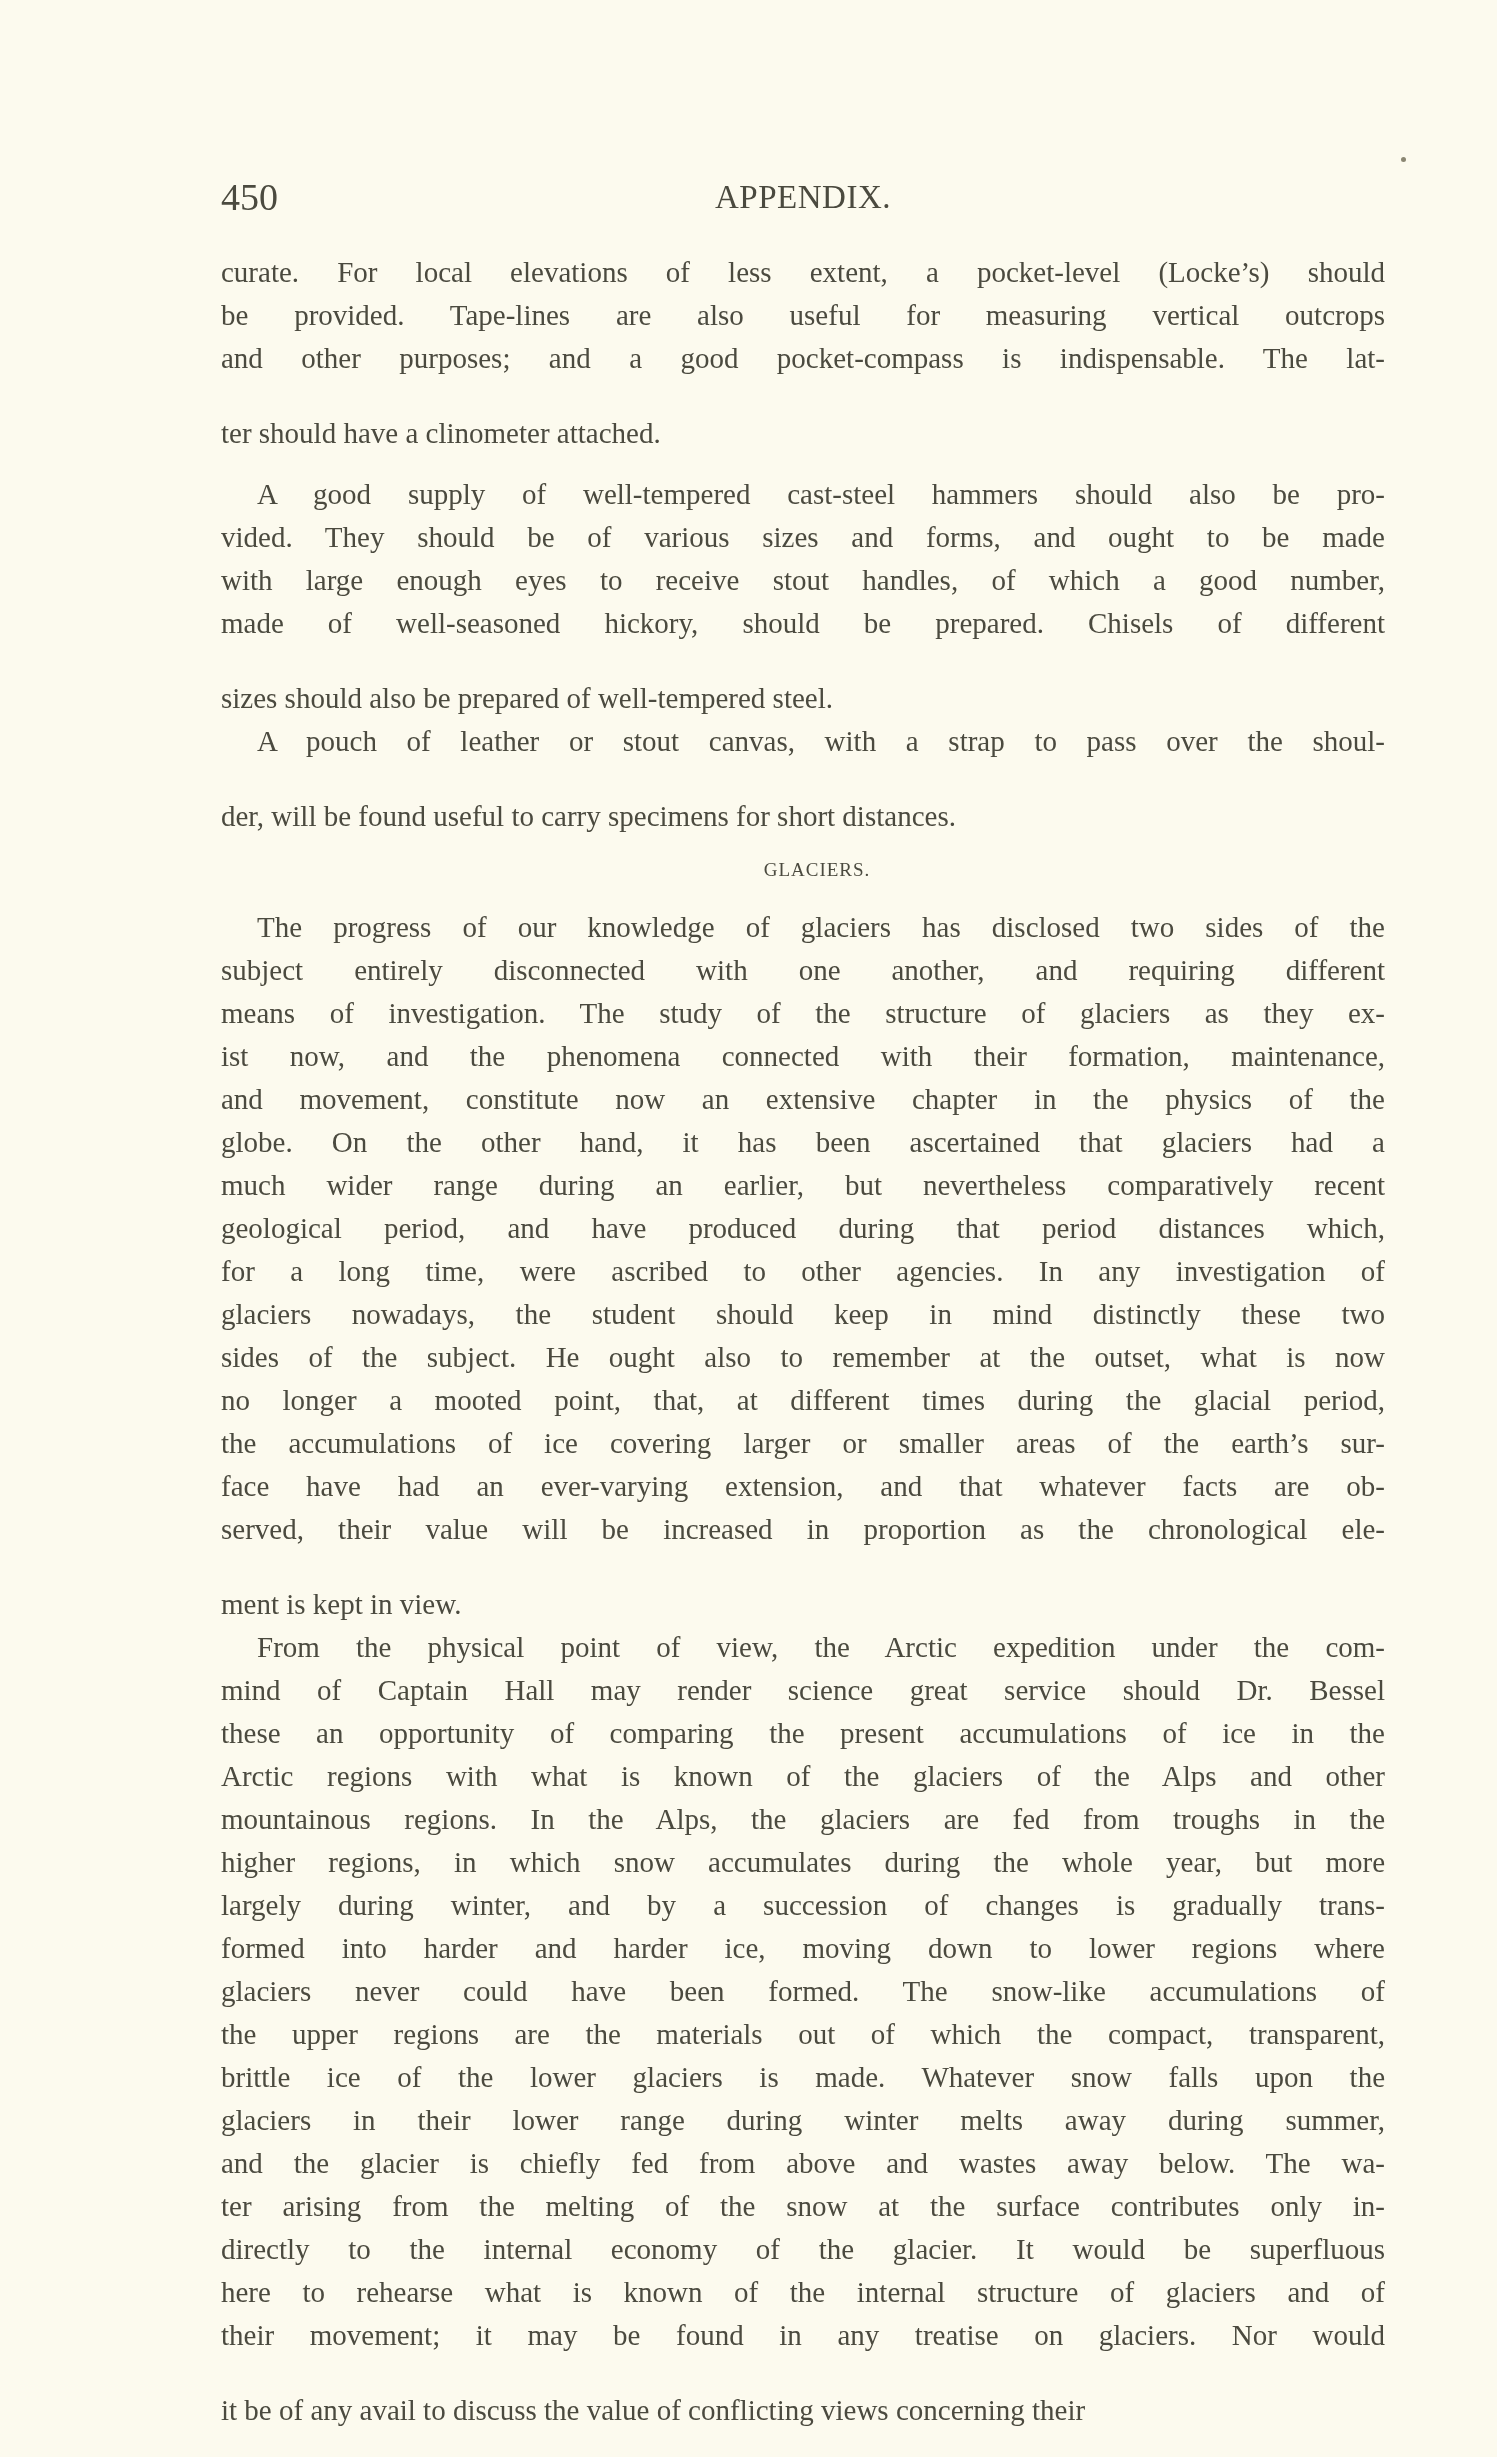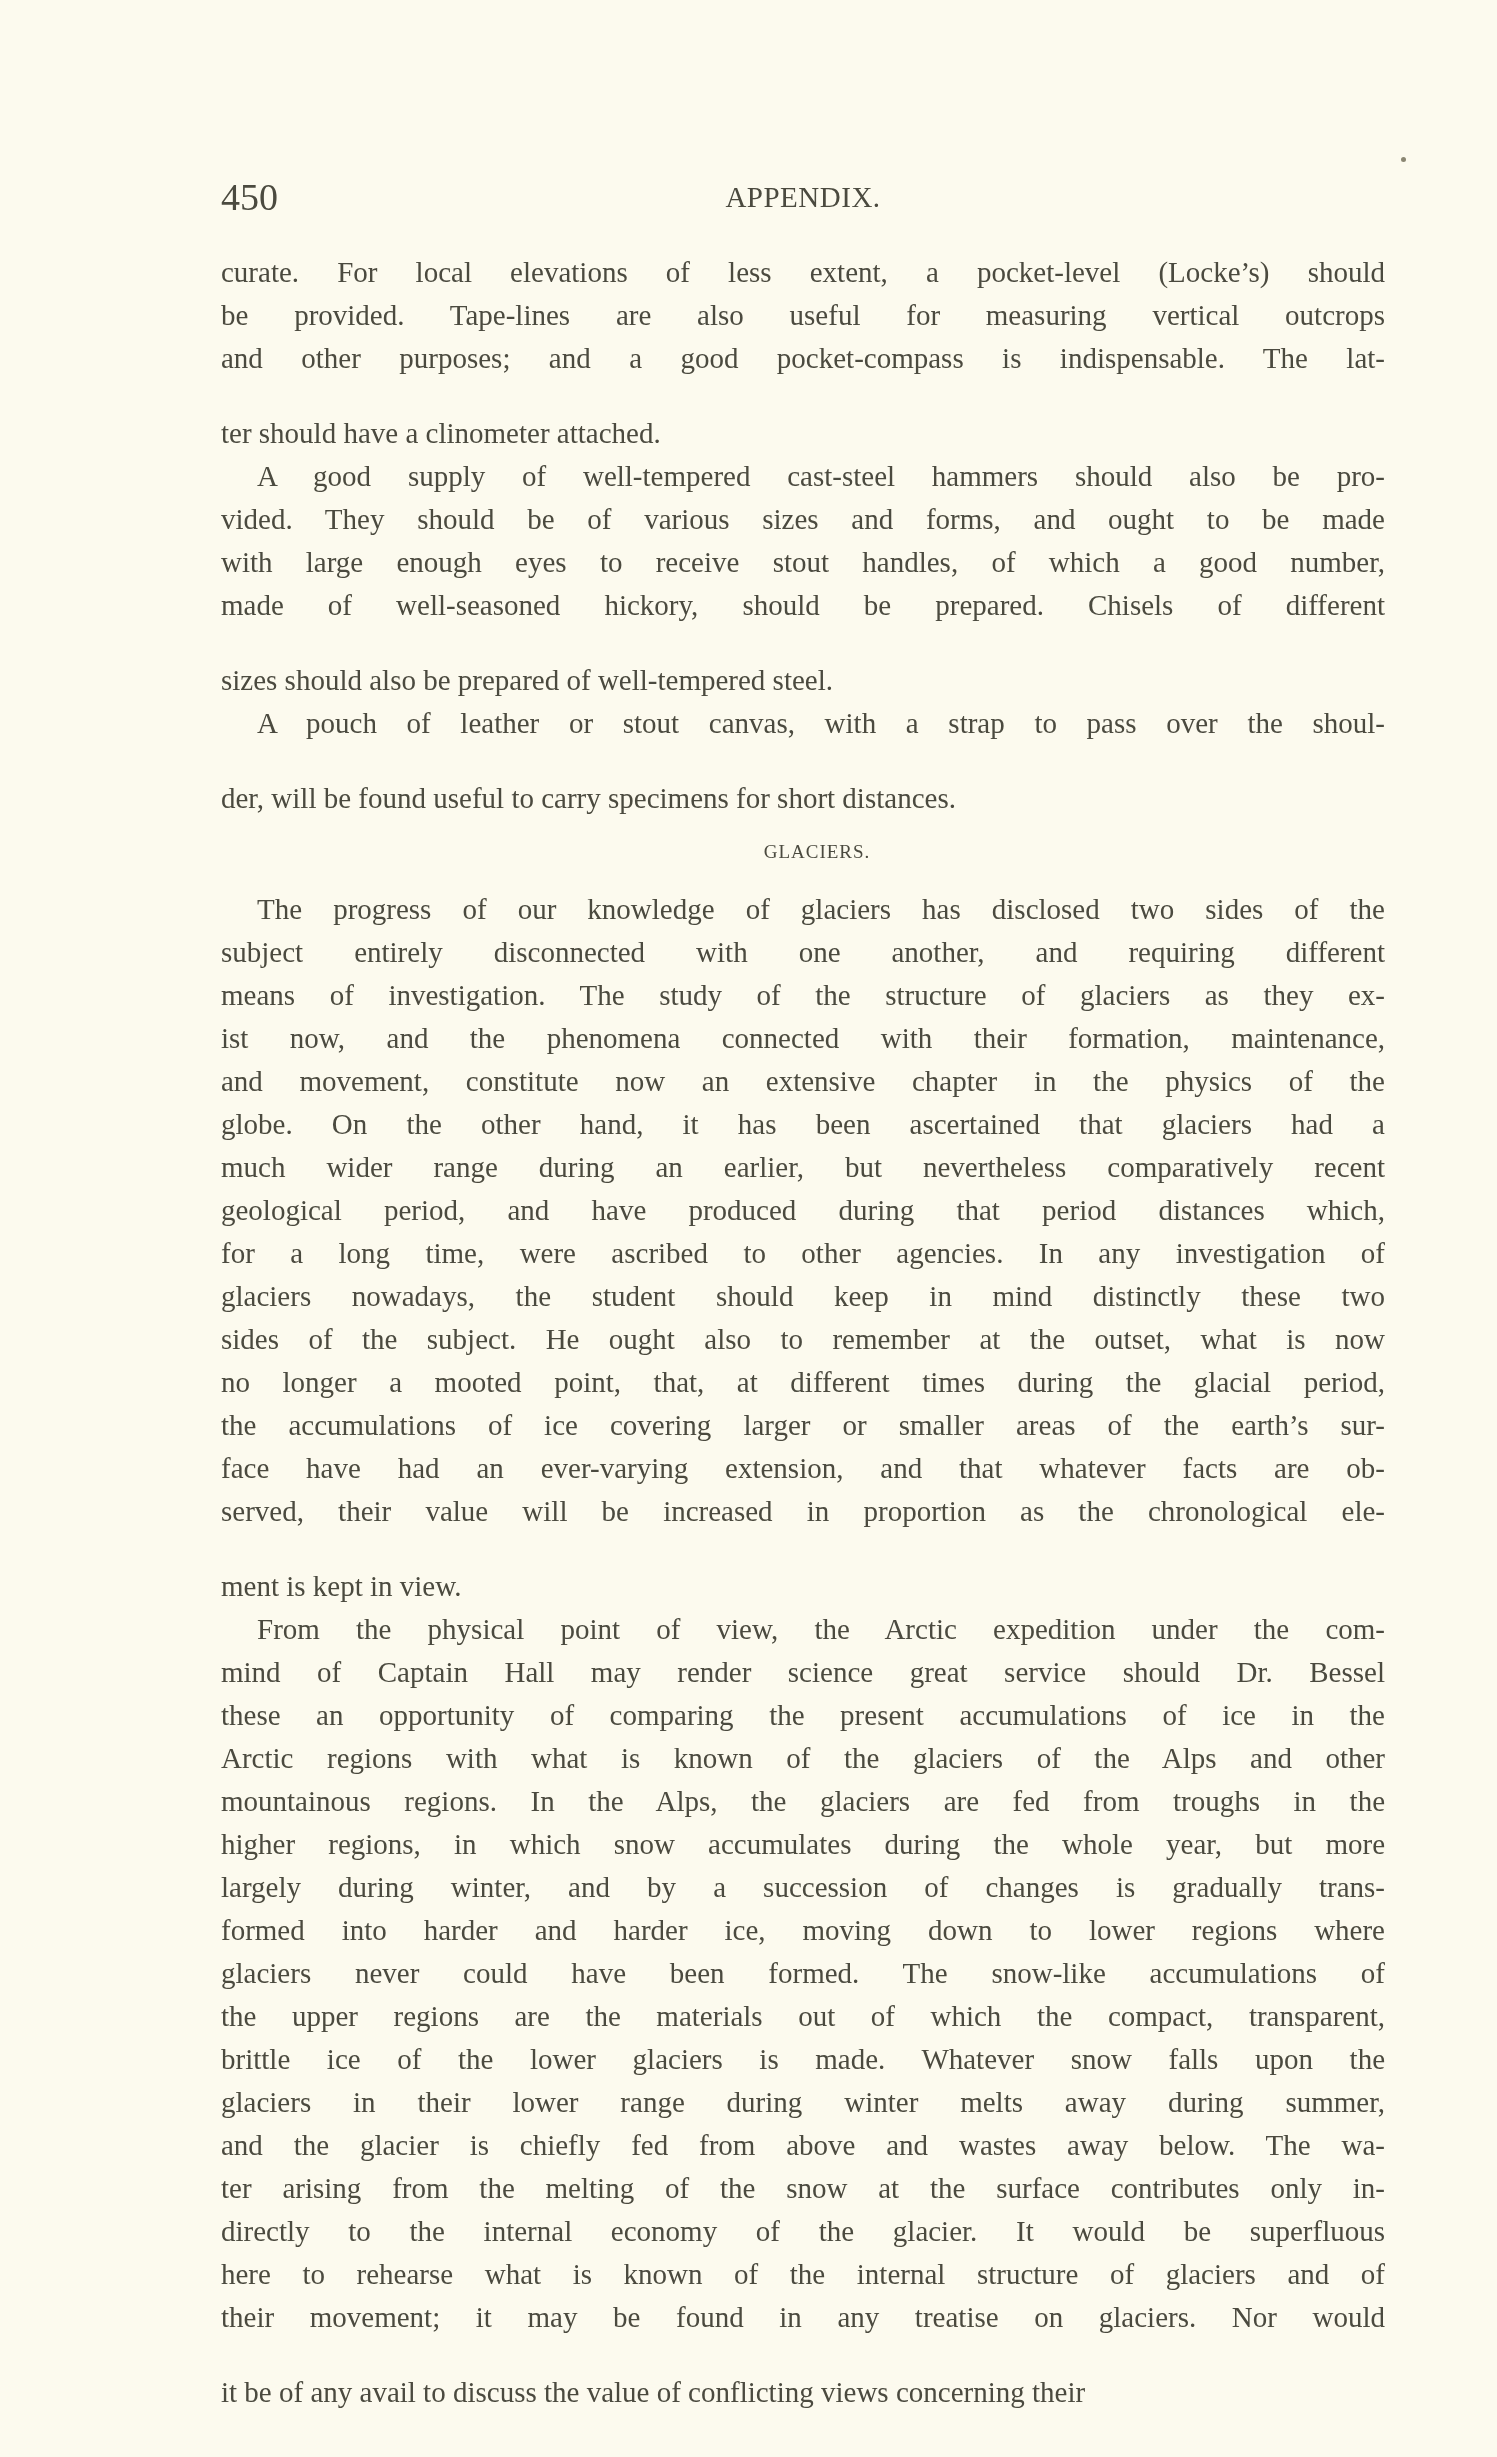--- a/index.html
+++ b/index.html
@@ -35,21 +35,21 @@
       font-size: 38px;
       line-height: 44px;
       letter-spacing: 0px;
     }
     .running-title {
       position: absolute;
       left: 0;
       width: 1164px;
       top: 2px;
       text-align: center;
-      font-size: 29px;
+      font-size: 33px;
       line-height: 40px;
       letter-spacing: 0.5px;
     }
     .dot-mark {
       position: absolute;
       left: 1401px;
       top: 157px;
       width: 5px;
       height: 5px;
       border-radius: 50%;
@@ -101,21 +101,21 @@
 
   <div class="body-text">
     <div id="intro-paras">
         <div class="para">
           <span class="line">curate.  For local elevations of less extent, a pocket-level (Locke’s) should</span>
           <span class="line">be provided.  Tape-lines are also useful for measuring vertical outcrops</span>
           <span class="line">and other purposes; and a good pocket-compass is indispensable.  The lat-</span>
           <span class="line last">ter should have a clinometer attached.</span>
         </div>
         <div class="para">
-          <span class="line" style="padding-left: 36px;">A good supply of well-tempered cast-steel hammers should also be pro-</span>
+          <span class="line" style="padding-left: 36px; margin-top: 18px;">A good supply of well-tempered cast-steel hammers should also be pro-</span>
           <span class="line">vided.  They should be of various sizes and forms, and ought to be made</span>
           <span class="line">with large enough eyes to receive stout handles, of which a good number,</span>
           <span class="line">made of well-seasoned hickory, should be prepared.  Chisels of different</span>
           <span class="line last">sizes should also be prepared of well-tempered steel.</span>
         </div>
         <div class="para">
           <span class="line" style="padding-left: 36px;">A pouch of leather or stout canvas, with a strap to pass over the shoul-</span>
           <span class="line last">der, will be found useful to carry specimens for short distances.</span>
         </div>
       </div>

